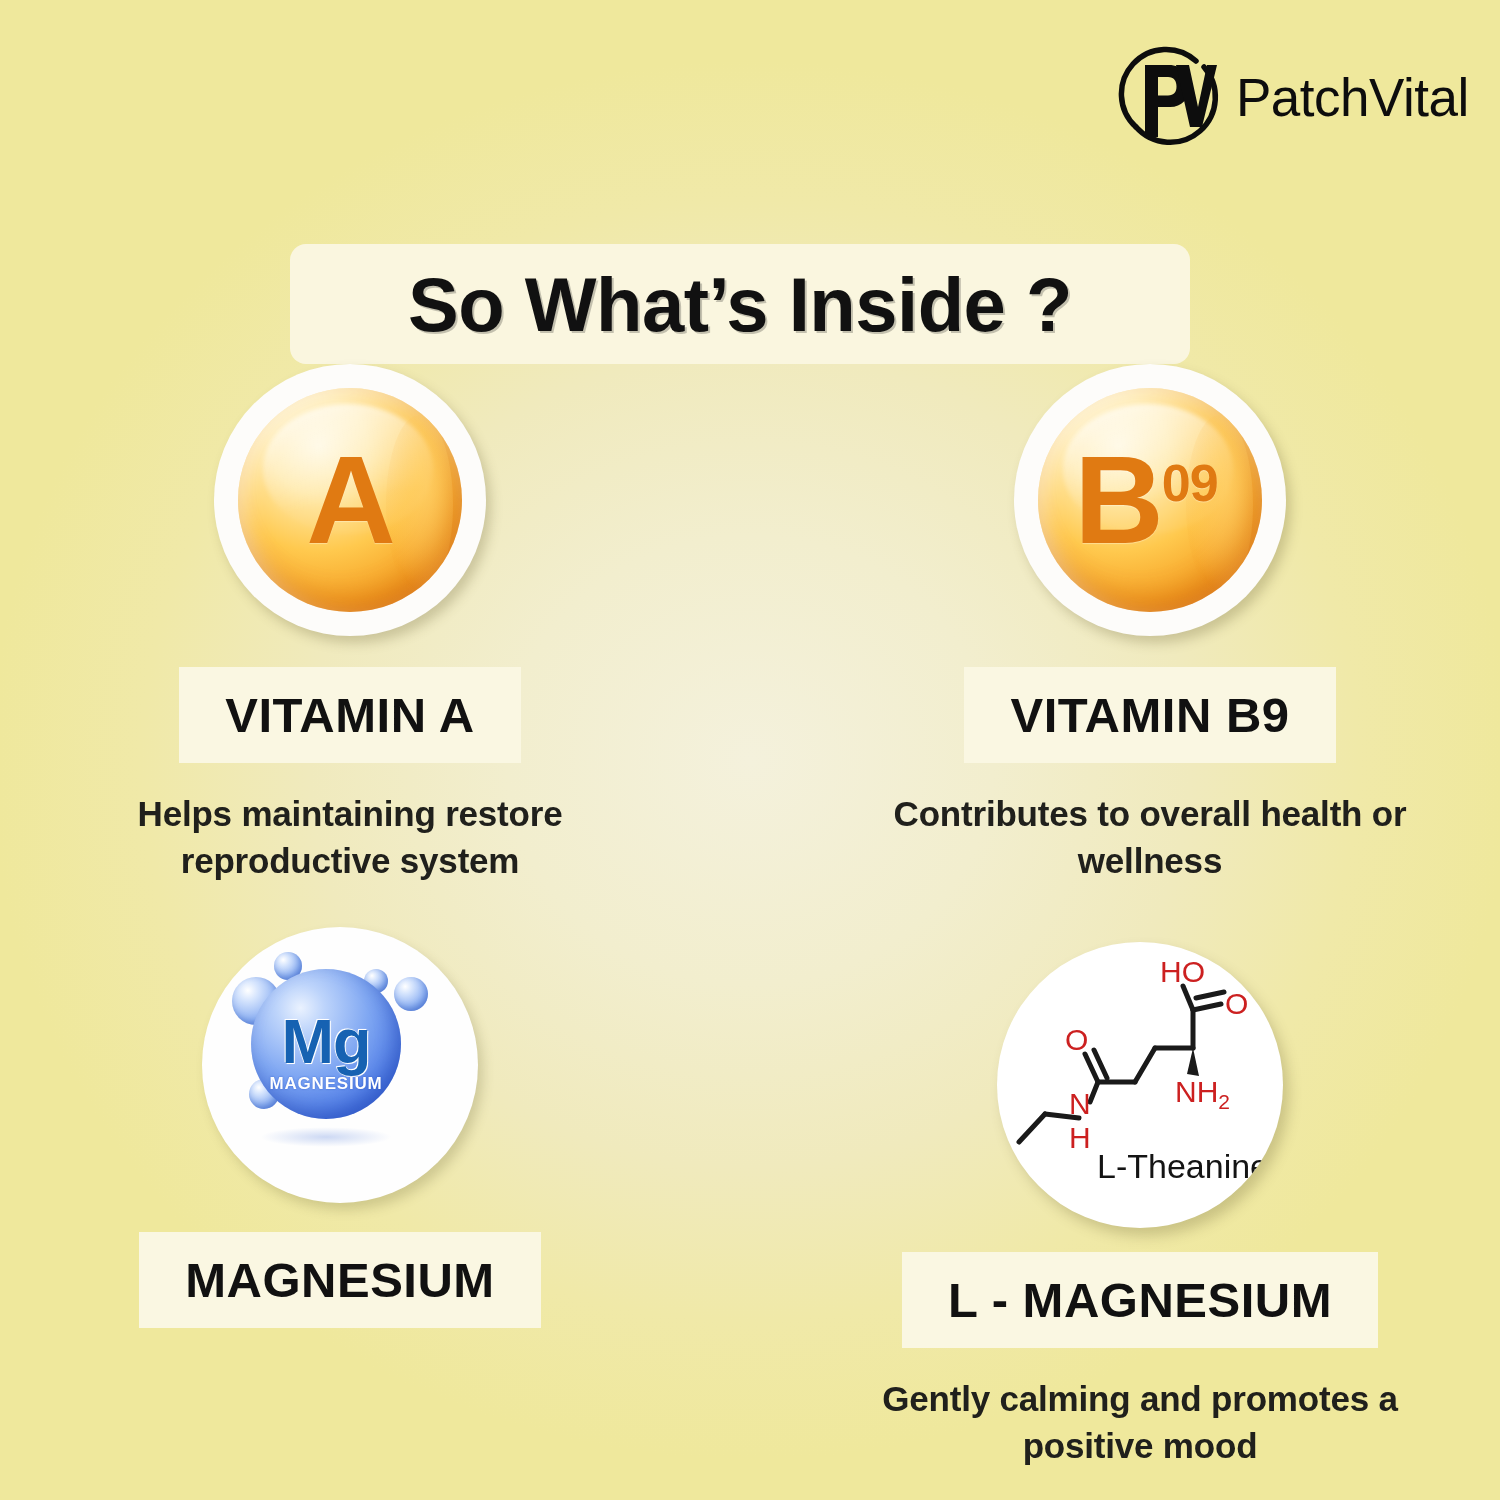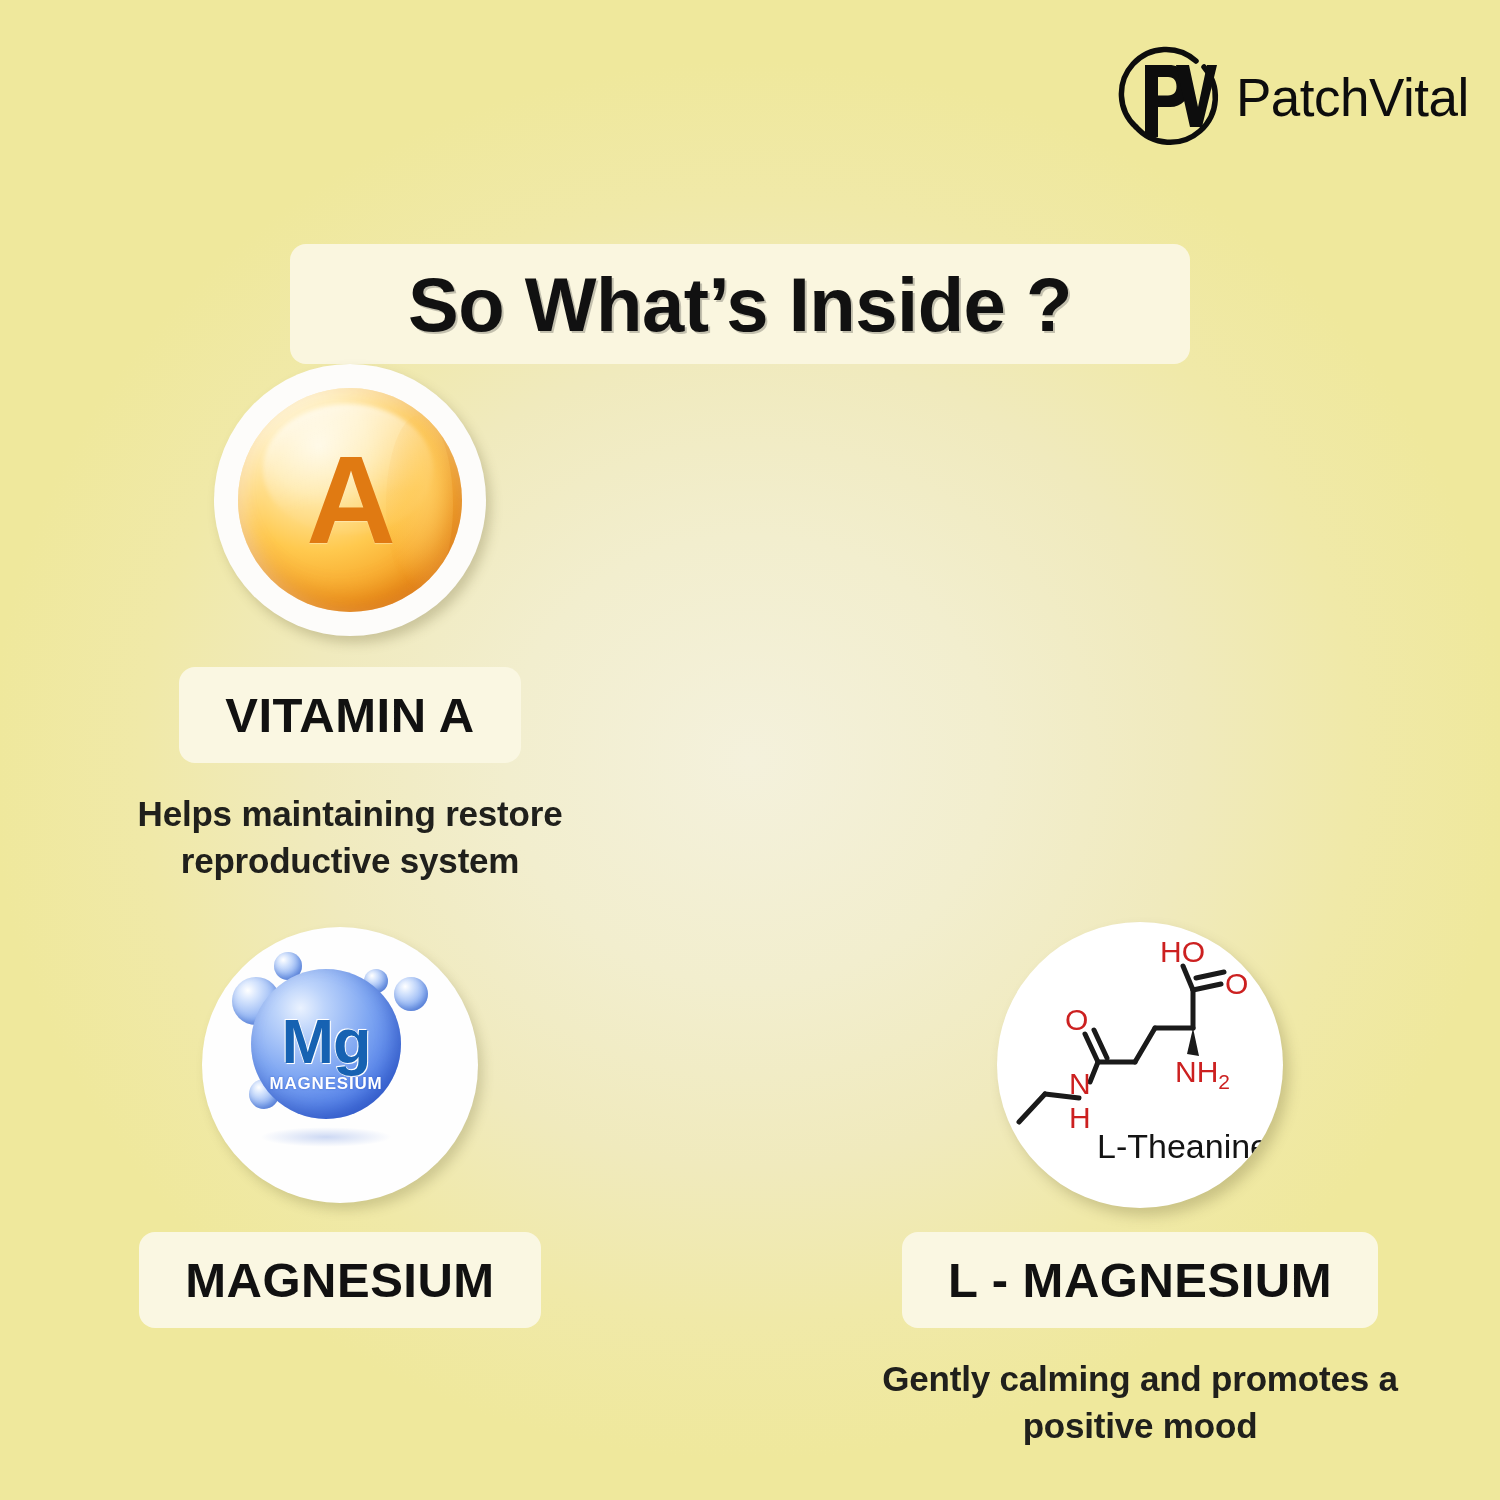--- a/index.html
+++ b/index.html
@@ -74,34 +74,34 @@
   .cell {
     position: absolute;
     width: 640px;
     display: flex;
     flex-direction: column;
     align-items: center;
   }
   #cell-a  { left: 30px;  top: 355px; }
   #cell-b9 { left: 830px; top: 355px; }
   #cell-mg { left: 20px;  top: 920px; }
-  #cell-lt { left: 820px; top: 920px; }
+  #cell-lt { left: 820px; top: 940px; }
 
   .icon-wrap {
     width: 290px;
     height: 290px;
     display: flex;
     align-items: center;
     justify-content: center;
   }
 
   .name-box {
     margin-top: 22px;
     background: #faf7e2;
-    border-radius: 16px;
+    border-radius: 0;
     padding: 20px 46px;
     display: flex;
     align-items: center;
     justify-content: center;
   }
   .name-text {
     font-size: 49px;
     font-weight: bold;
     color: #111111;
     letter-spacing: 0.5px;
@@ -279,20 +279,33 @@
           <span class="gel-letter">A</span>
         </div>
       </div>
     </div>
     <div class="name-box">
       <span class="name-text">VITAMIN A</span>
     </div>
     <div class="desc">Helps maintaining restore reproductive system</div>
   </div>
 
+  <div class="cell" id="cell-b9">
+    <div class="icon-wrap">
+      <div class="pill-disc">
+        <div class="gel">
+          <span class="gel-letter" style="margin-left:-8px;"><span>B</span><sup>09</sup></span>
+        </div>
+      </div>
+    </div>
+    <div class="name-box">
+      <span class="name-text">VITAMIN B9</span>
+    </div>
+    <div class="desc">Contributes to overall health or wellness</div>
+  </div>
 
   <div class="cell" id="cell-mg">
     <div class="icon-wrap">
       <div class="mg-disc">
         <div class="bub" style="left:30px;  top:50px;  width:48px; height:48px;"></div>
         <div class="bub" style="left:72px;  top:25px;  width:28px; height:28px;"></div>
         <div class="bub" style="left:162px; top:42px;  width:24px; height:24px;"></div>
         <div class="bub" style="left:192px; top:50px;  width:34px; height:34px;"></div>
         <div class="bub" style="left:47px;  top:152px; width:30px; height:30px;"></div>
         <div class="mg-sphere">

